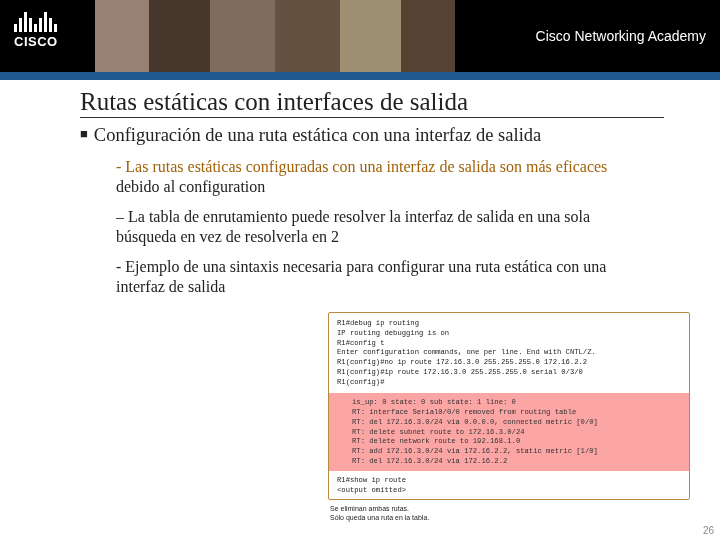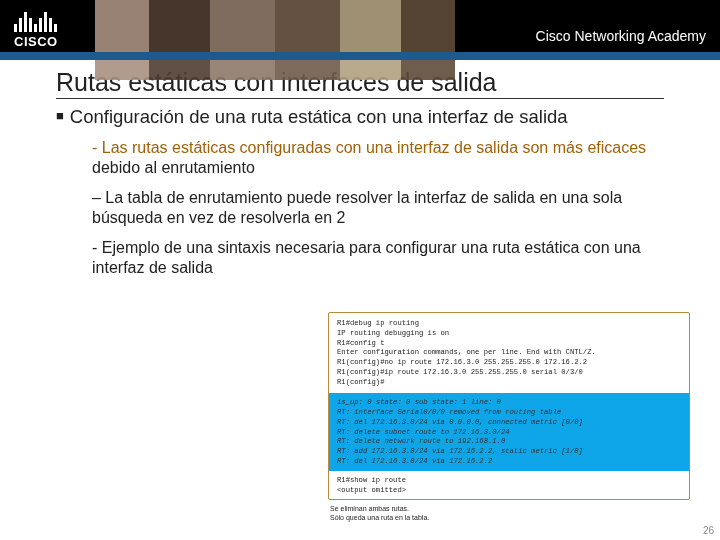--- a/index.html
+++ b/index.html
@@ -6,21 +6,21 @@
   body {
     width: 720px;
     height: 540px;
     font-family: Arial, Helvetica, sans-serif;
     background: #fff;
     position: relative;
     overflow: hidden;
   }
   .header {
     width: 100%;
-    height: 60px;
+    height: 80px;
     background: #000;
     position: relative;
   }
   .header-people {
     position: absolute;
     left: 95px;
     top: 0;
     width: 360px;
     height: 80px;
     background: linear-gradient(90deg,
@@ -66,21 +66,22 @@
   }
   .blue-bar {
     position: absolute;
     bottom: 0;
     left: 0;
     width: 100%;
     height: 8px;
     background: #1e5a8e;
   }
   .content {
-    padding: 8px 56px 0 56px;
+    padding: 8px 56px 0 80px;
+    font-family: Liberation Serif, serif;
   }
   .title {
     font-size: 25px;
     color: #222;
     font-weight: normal;
     border-bottom: 1.5px solid #333;
     padding-bottom: 1px;
     margin-bottom: 6px;
   }
   .sub {
@@ -130,26 +131,25 @@
     border-radius: 2px;
     overflow: hidden;
   }
   .term-top {
     padding: 6px 8px 6px 8px;
     color: #222;
     white-space: pre;
     line-height: 1.35;
   }
   .term-mid {
-    background: #0ea5e9;
-    padding: 5px 8px;
+    background: #fca5a5;
+    padding: 5px 23px;
     color: #333;
     white-space: pre;
     line-height: 1.35;
-    font-style: italic;
   }
   .term-bot {
     padding: 5px 8px 3px 8px;
     color: #222;
     white-space: pre;
     line-height: 1.35;
   }
   .term-footer {
     font-size: 7px;
     color: #222;
@@ -188,21 +188,21 @@
   <div class="blue-bar"></div>
 </div>
 
 <div class="content">
   <h1 class="title">Rutas estáticas con interfaces de salida</h1>
   <div class="sub">
     <span class="bullet-sq">■</span><span>Configuración de una ruta estática con una interfaz de salida</span>
   </div>
   <div class="body-block">
     <p class="para">
-      <span class="hl">- Las rutas estáticas configuradas con una interfaz de salida son </span><span class="hl">más eficaces</span><span> debido al enrutamiento</span>
+      <span class="hl">- Las rutas estáticas configuradas con una interfaz de salida son </span><span class="hl">más eficaces</span><span> debido al configuration</span>
     </p>
     <p class="para">– La tabla de enrutamiento puede resolver la interfaz de salida en una sola búsqueda en vez de resolverla en 2</p>
     <p class="para">- Ejemplo de una sintaxis necesaria para configurar una ruta estática con una interfaz de salida</p>
   </div>
 </div>
 
 <div class="term-wrap">
   <div class="term">
     <div class="term-top">R1#debug ip routing
 IP routing debugging is on

